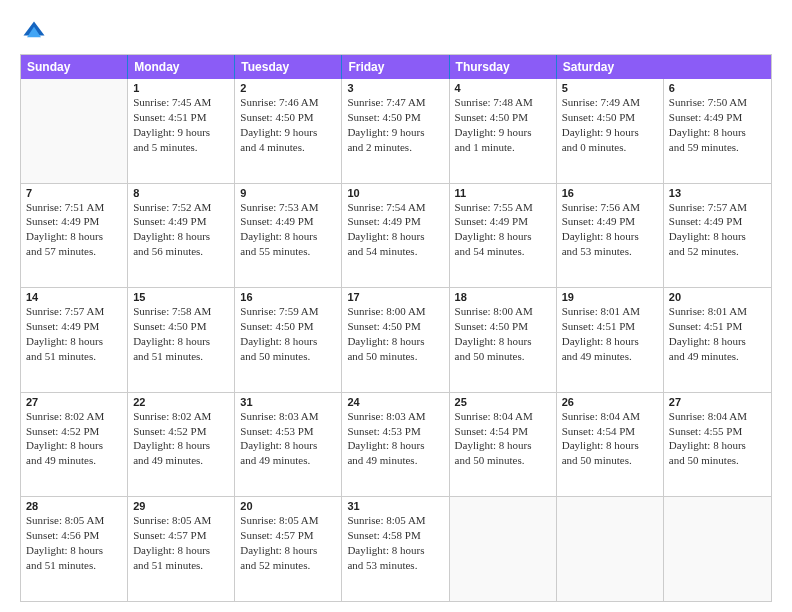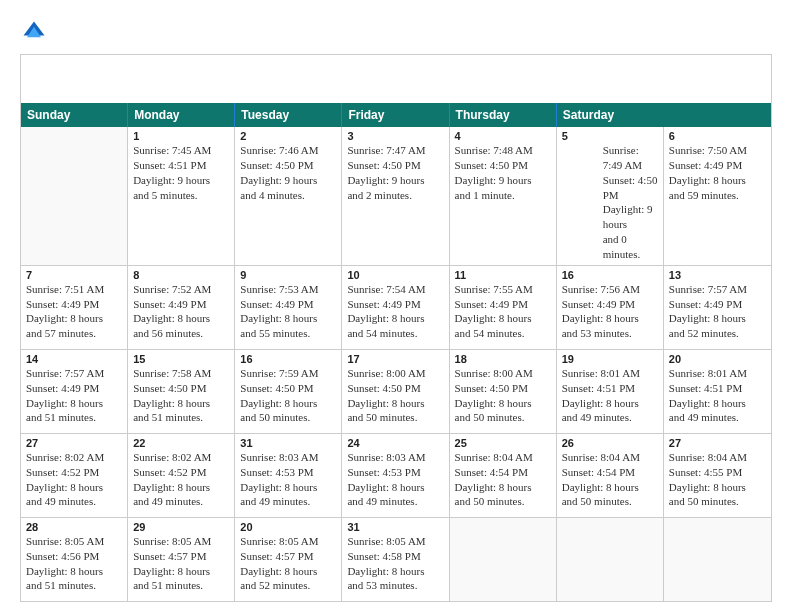--- a/index.html
+++ b/index.html
@@ -54,22 +54,21 @@
     }
     .calendar {
       flex: 1;
       display: flex;
       flex-direction: column;
       border: 1px solid #ccc;
     }
     .cal-header {
       display: grid;
       grid-template-columns: repeat(7, 1fr);
-      background: #0f766e;
-      margin-top: 48px;
+      background: #8b5cf6;
     }
     .cal-header-cell {
       color: #fff;
       font-size: 12px;
       font-weight: bold;
       padding: 5px 6px;
       border-right: 1px solid #1e7fd4;
       text-align: left;
     }
     .cal-header-cell:last-child { border-right: none; }
@@ -164,21 +163,21 @@
           </div>
           <div class="cal-cell">
             <div class="day-num">4</div>
             <div class="cell-text" style="white-space: pre-line;">Sunrise: 7:48 AM
 Sunset: 4:50 PM
 Daylight: 9 hours
 and 1 minute.</div>
           </div>
           <div class="cal-cell">
             <div class="day-num">5</div>
-            <div class="cell-text" style="white-space: pre-line; margin-left: 41px;">Sunrise: 7:49 AM
+            <div class="cell-text" style="white-space: pre-line;">Sunrise: 7:49 AM
 Sunset: 4:50 PM
 Daylight: 9 hours
 and 0 minutes.</div>
           </div>
           <div class="cal-cell">
             <div class="day-num">6</div>
             <div class="cell-text" style="white-space: pre-line;">Sunrise: 7:50 AM
 Sunset: 4:49 PM
 Daylight: 8 hours
 and 59 minutes.</div>

